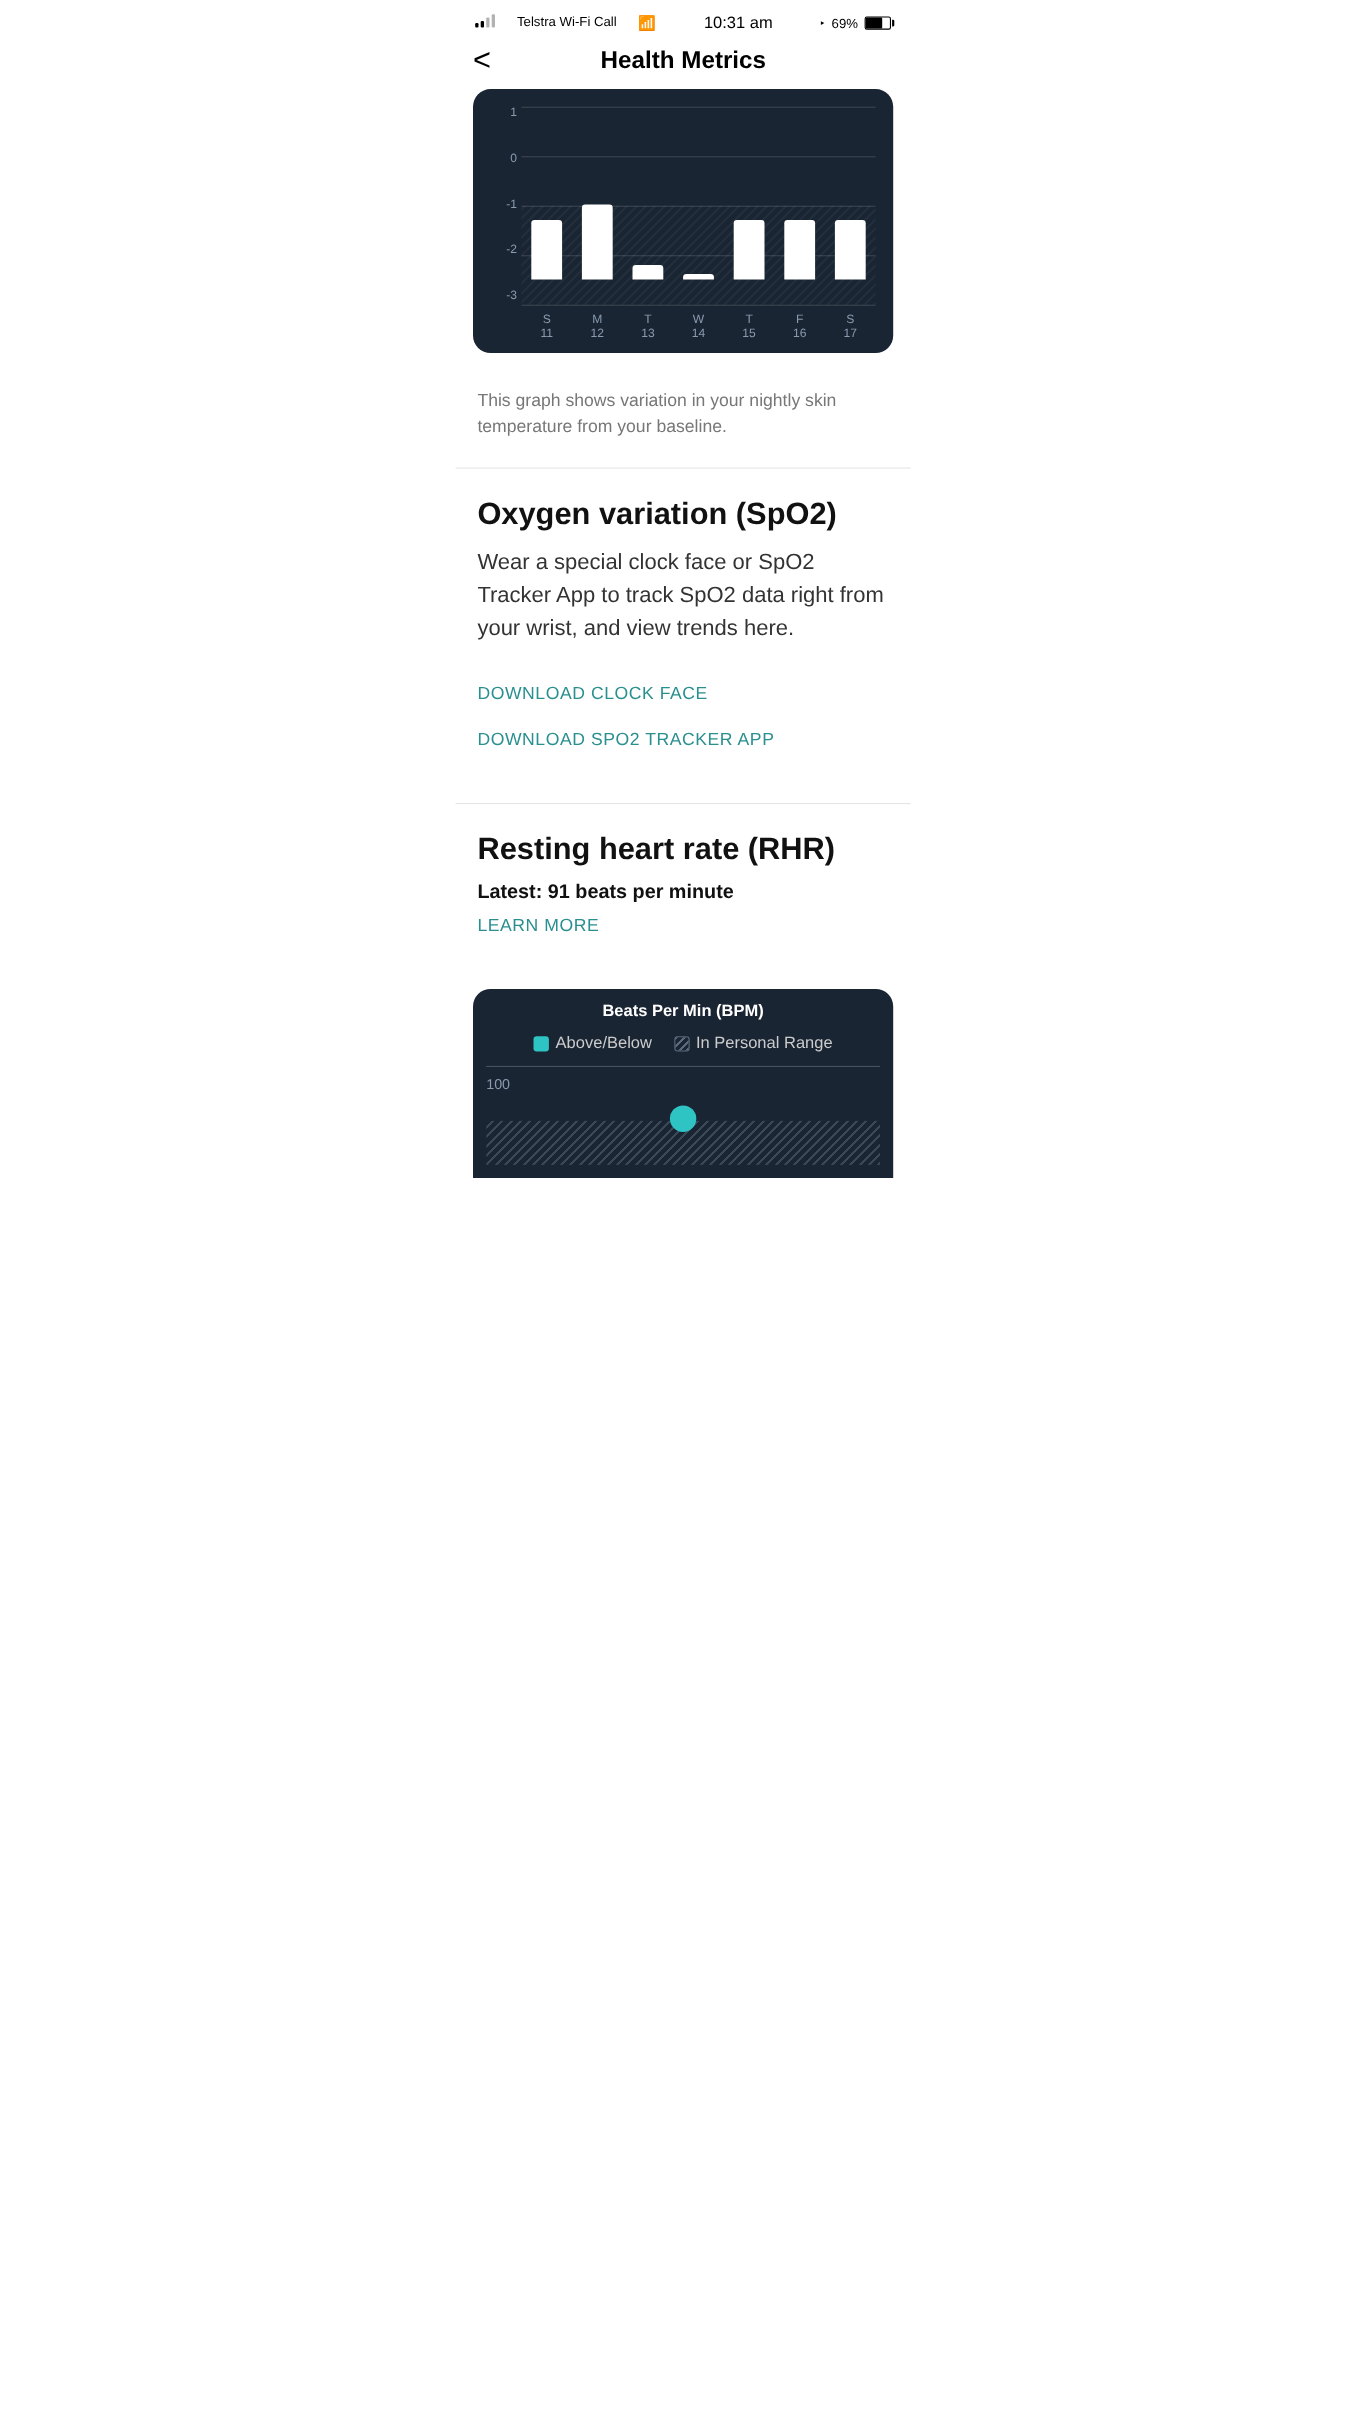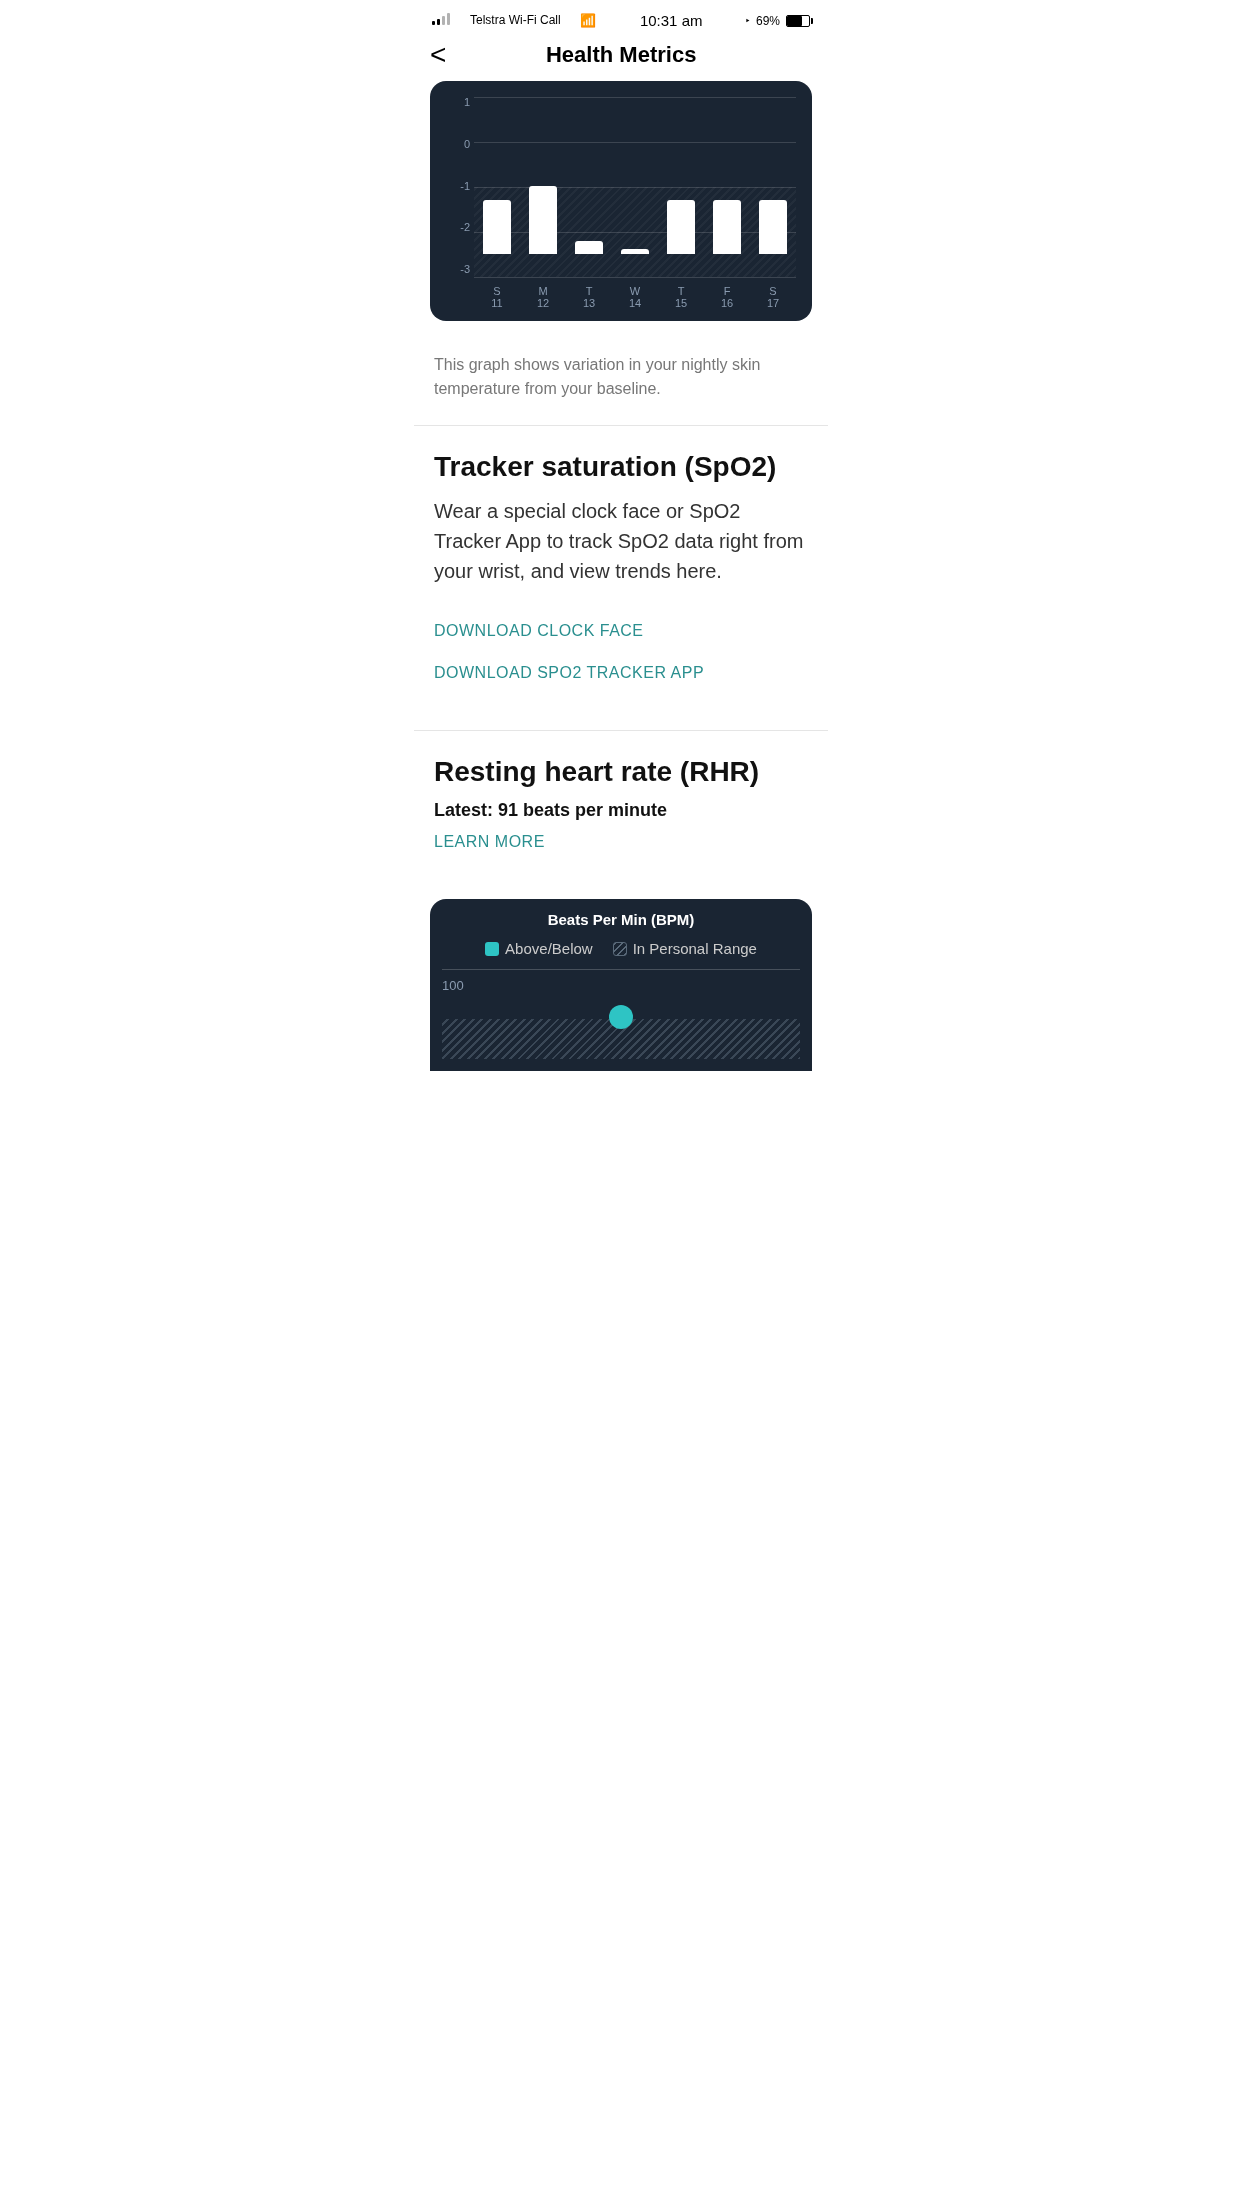--- a/index.html
+++ b/index.html
@@ -429,21 +429,21 @@
       <span class="x-num">17</span>
     </div>
   </div>
 </div>
 
 <p class="description-text">This graph shows variation in your nightly skin temperature from your baseline.</p>
 
 <div class="section-divider"></div>
 
 <div class="section">
-  <h2 class="section-title">Tracker saturation (SpO2)</h2>
+  <h2 class="section-title">Oxygen variation (SpO2)</h2>
   <p class="section-desc">Wear a special clock face or SpO2 Tracker App to track SpO2 data right from your wrist, and view trends here.</p>
   <p class="link-text">DOWNLOAD CLOCK FACE</p>
   <p class="link-text">DOWNLOAD SPO2 TRACKER APP</p>
 </div>
 
 <div class="section-divider"></div>
 
 <div class="section">
   <h2 class="section-title">Resting heart rate (RHR)</h2>
   <p class="section-subtitle">Latest: 91 beats per minute</p>

